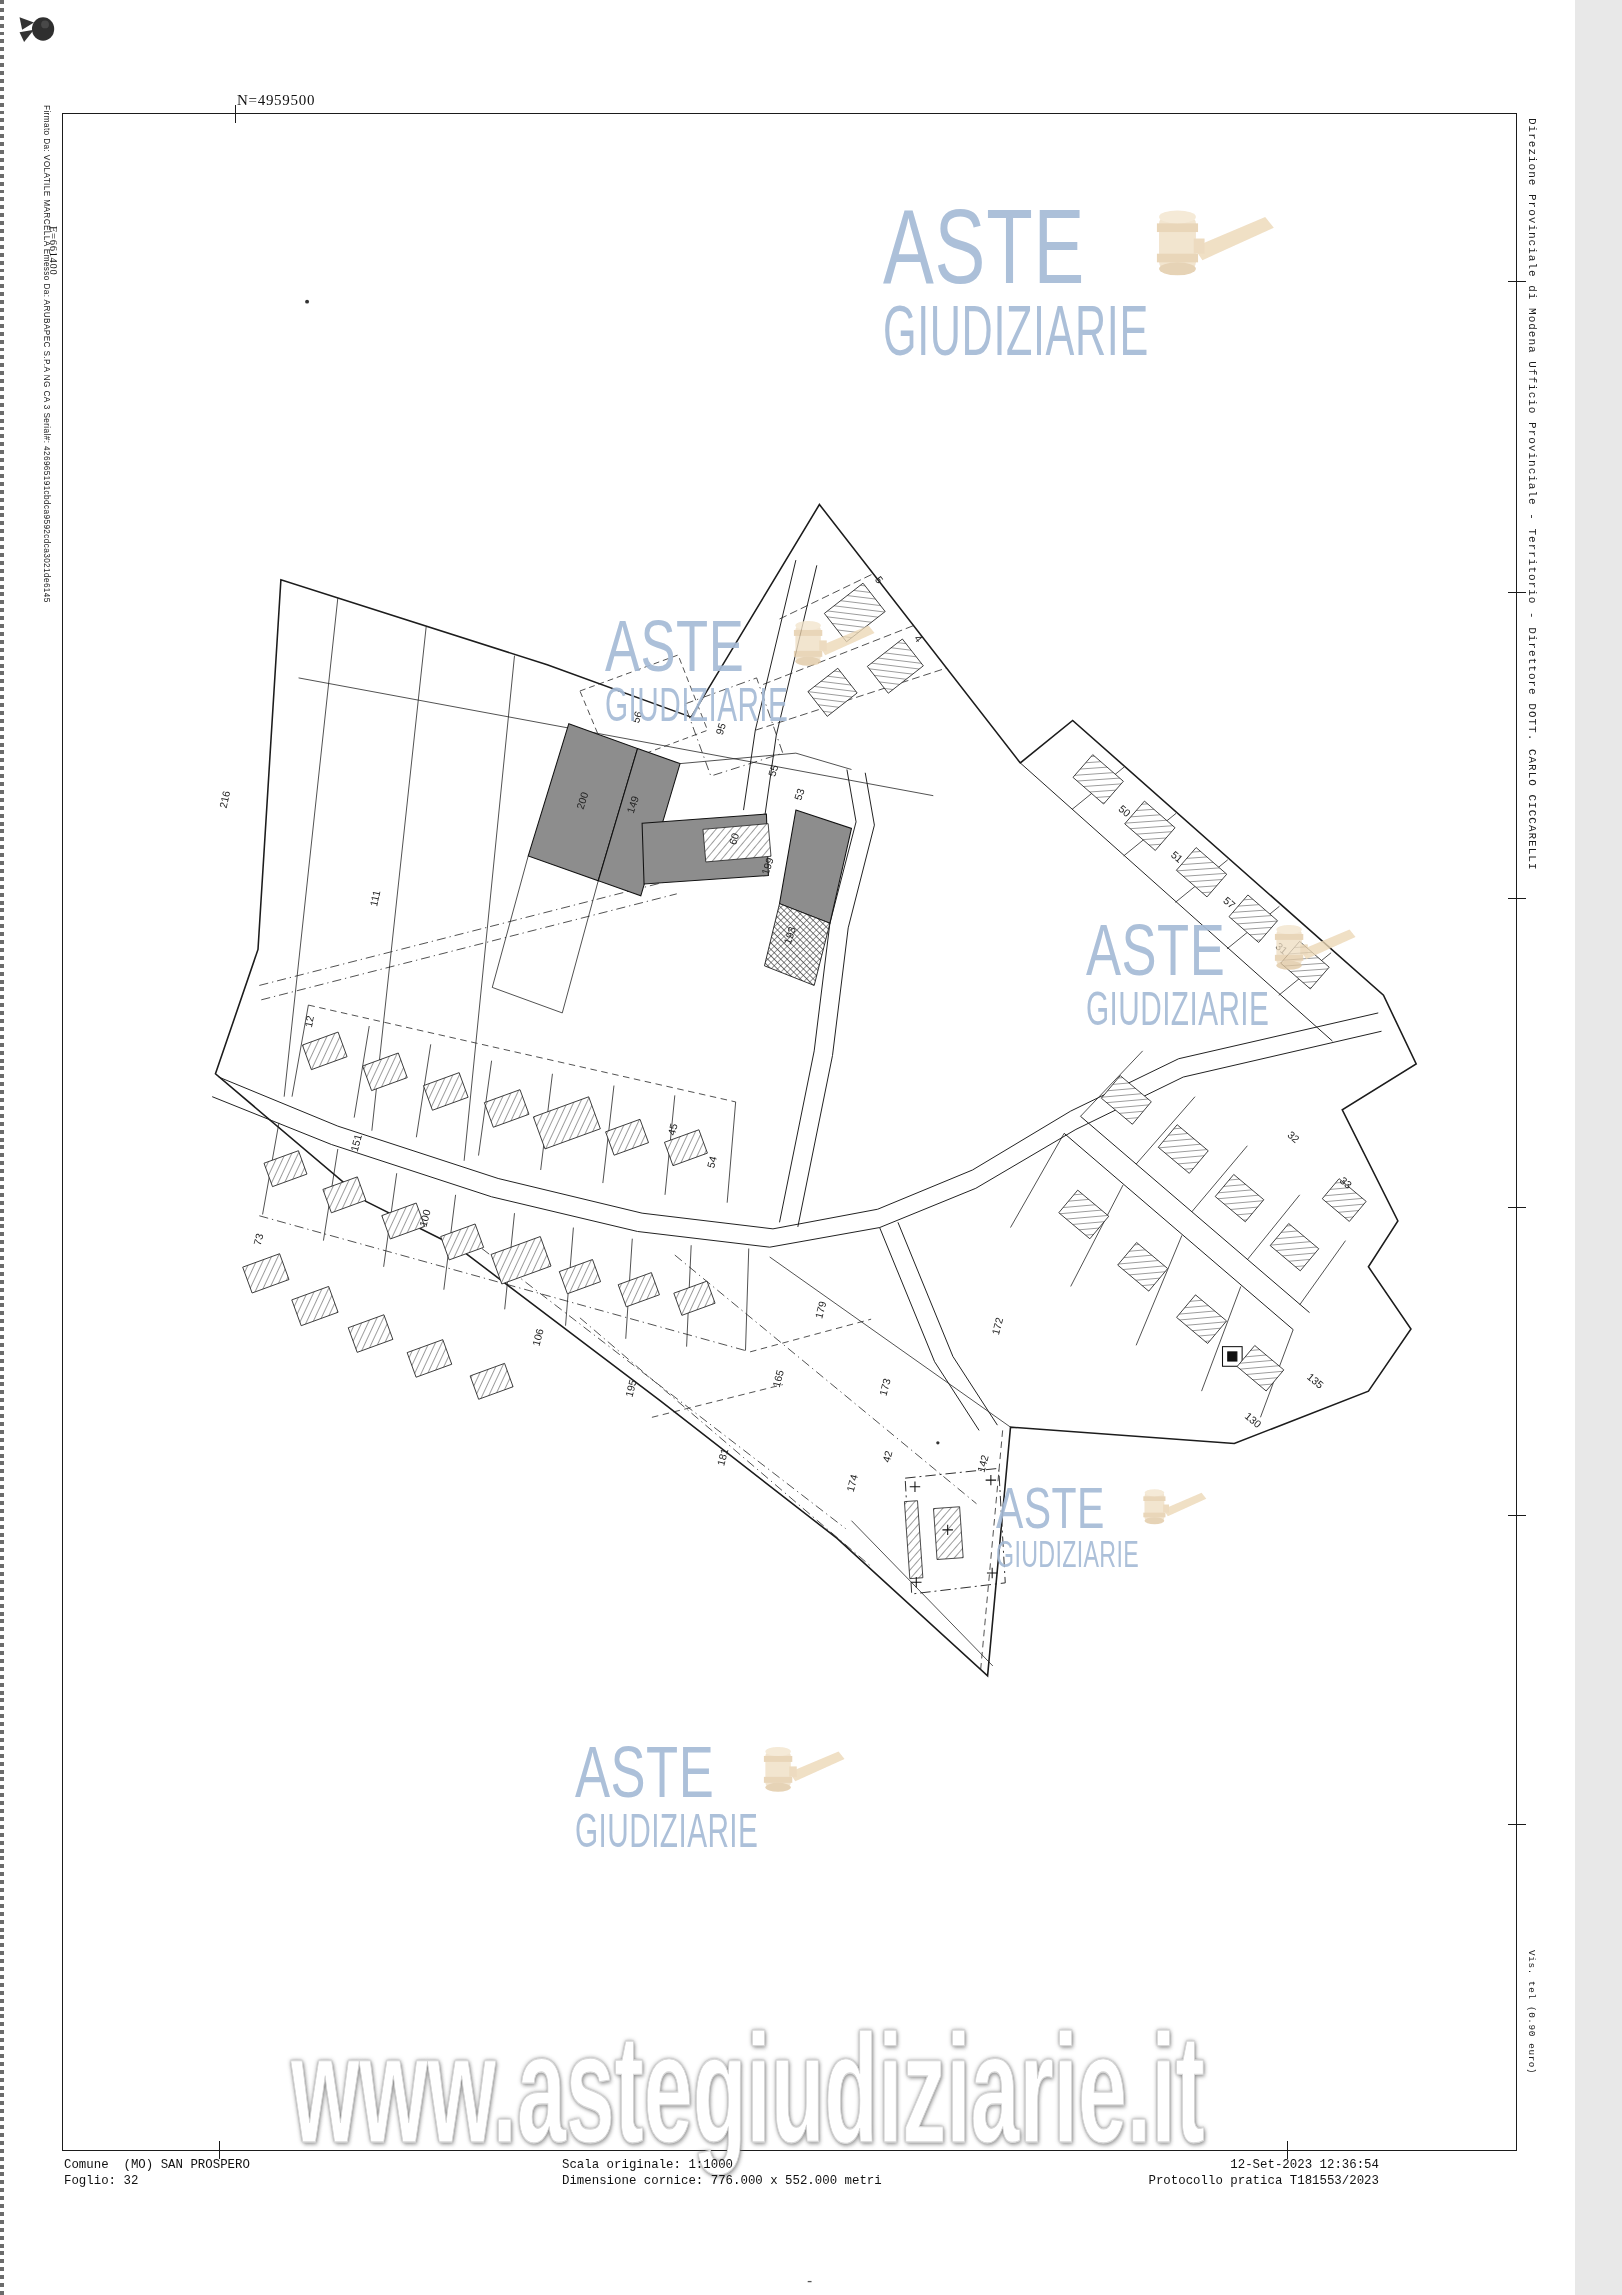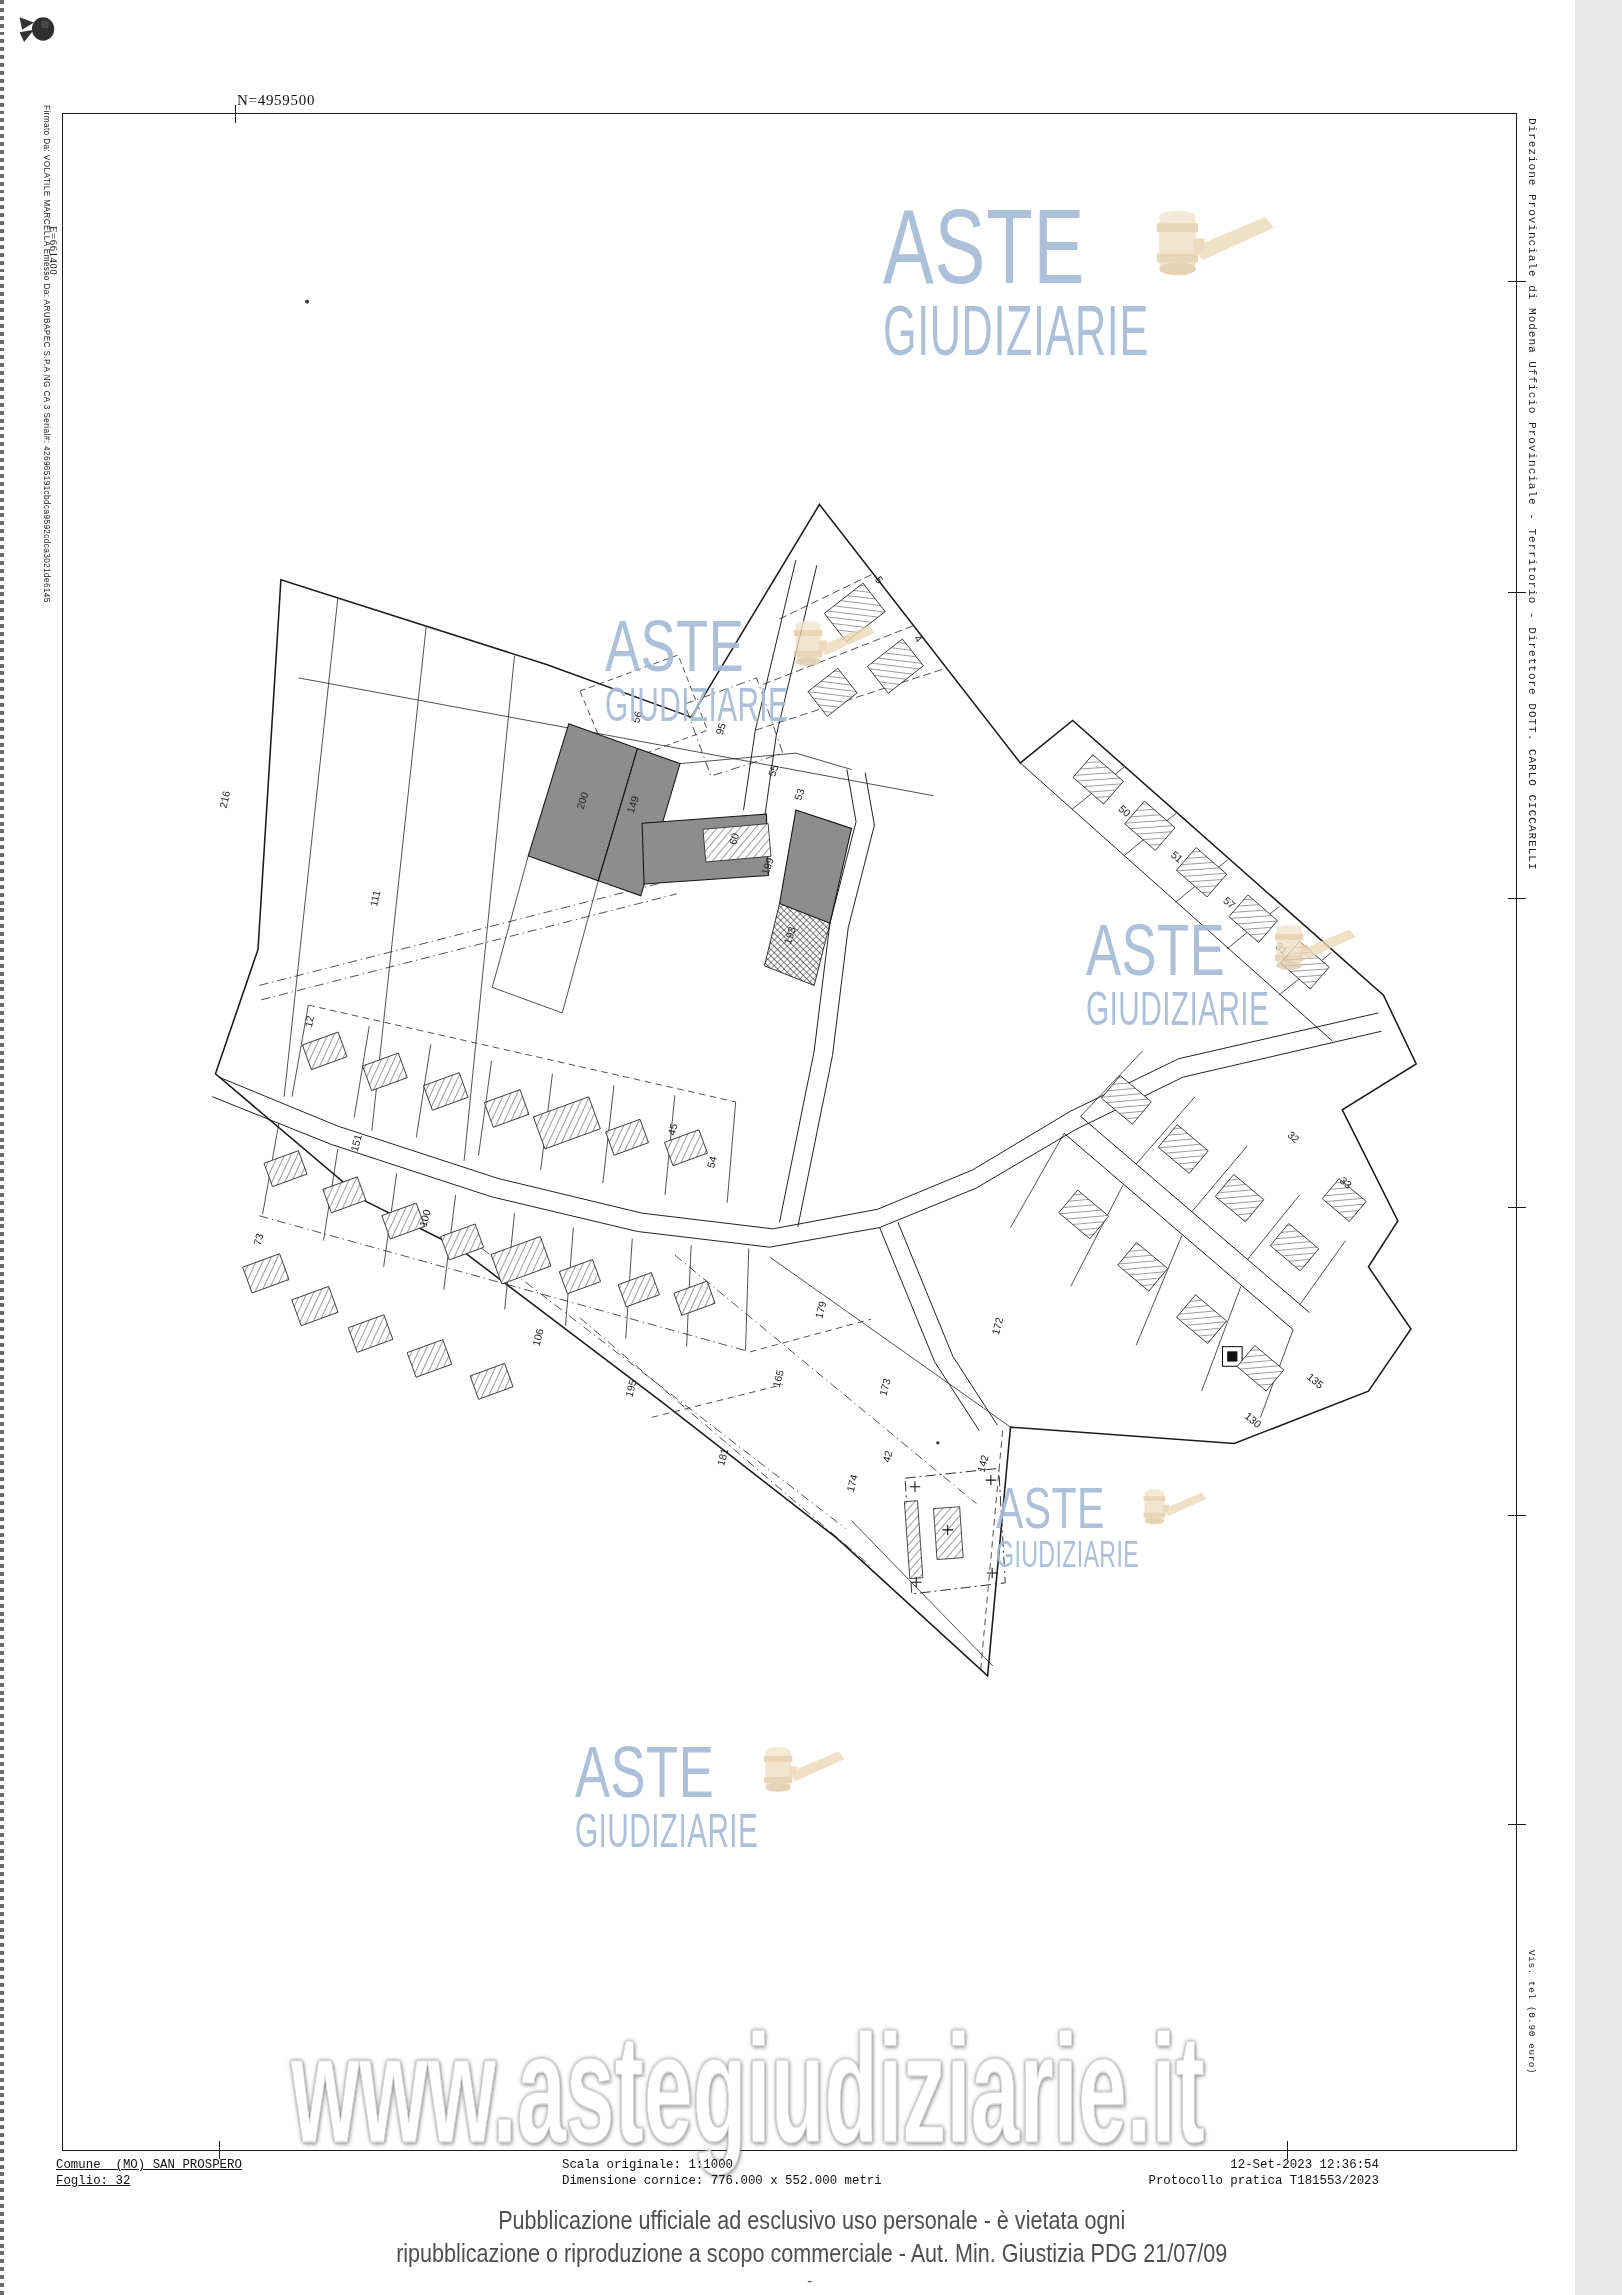--- a/index.html
+++ b/index.html
@@ -38,21 +38,21 @@
   .wm-giud{display:inline-block;font-size:48px;line-height:1;color:#a6bbd6;
        transform:scaleX(.62);transform-origin:left top;margin-top:-5.2px;letter-spacing:0.7px;}
   
   .wm-url{position:absolute;left:291px;top:2012px;font-size:154px;font-weight:bold;line-height:1;
        color:#ffffff;transform:scaleX(.57);transform-origin:left top;white-space:nowrap;
        -webkit-text-stroke:1.3px #d8d8d8;
        text-shadow:0 0 5.9px rgba(110,110,110,.85),0 0 2px rgba(140,140,140,.8),2.6px 3.3px 5.2px rgba(120,120,120,.45);}
   
   .fo{position:absolute;font-family:"Liberation Mono",monospace;font-size:12.4px;color:#111;
       line-height:16.4px;white-space:pre;}
-  .fo-left{left:56px;top:2157px;text-decoration:underline;}
+  .fo-left{left:64px;top:2157px;}
   .fo-center{left:562px;top:2157px;width:327px;}
   .fo-right{left:1052px;top:2157px;width:327px;text-align:right;}
   
   .disc{position:absolute;left:0;top:2204px;width:1623px;text-align:center;color:#4f4f4f;}
   .disc .l{display:inline-block;font-size:26px;line-height:33px;transform:scaleX(.83);
       transform-origin:center top;white-space:nowrap;}
   .disc-mark{position:absolute;left:807px;top:2272px;font-size:15.7px;color:#555;}
   text.plabel{font-family:"Liberation Sans",sans-serif;font-size:16px;fill:#242424;}
 </style>
 </head>
@@ -324,20 +324,16 @@
 
   <div class="fo fo-left"><span>Comune  (MO) SAN PROSPERO</span>
 <span>Foglio: 32</span></div>
 
   <div class="fo fo-center"><span>Scala originale: 1:1000</span>
 <span>Dimensione cornice: 776.000 x 552.000 metri</span></div>
 
   <div class="fo fo-right"><span>12-Set-2023 12:36:54</span>
 <span>Protocollo pratica T181553/2023</span></div>
 
-  <div class="disc">
-    <span class="l">Pubblicazione ufficiale ad esclusivo uso personale - è vietata ogni</span><br>
-    <span class="l">ripubblicazione o riproduzione a scopo commerciale - Aut. Min. Giustizia PDG 21/07/09</span>
-  </div>
   <div class="disc-mark">-</div>
 
 </div>
 
 
 </body></html>

